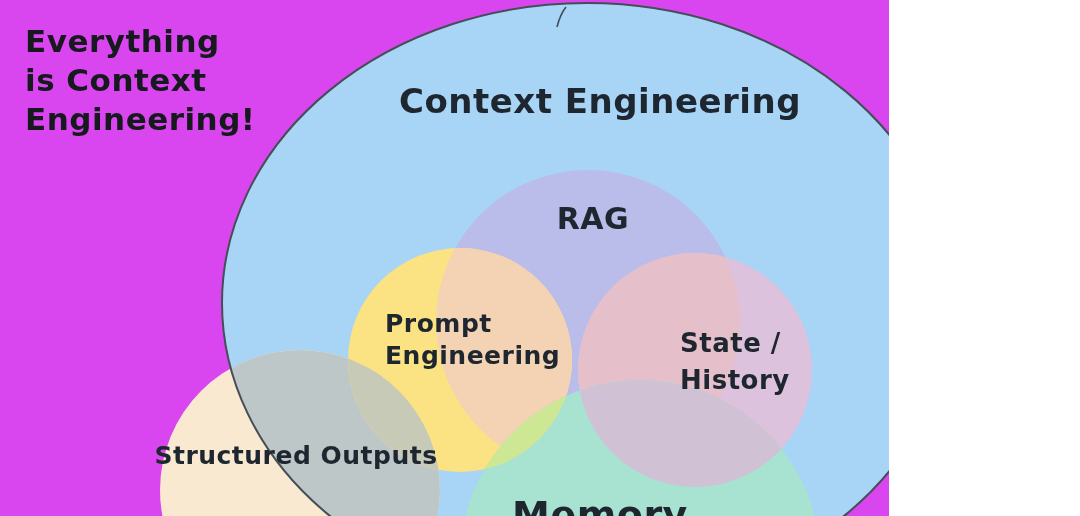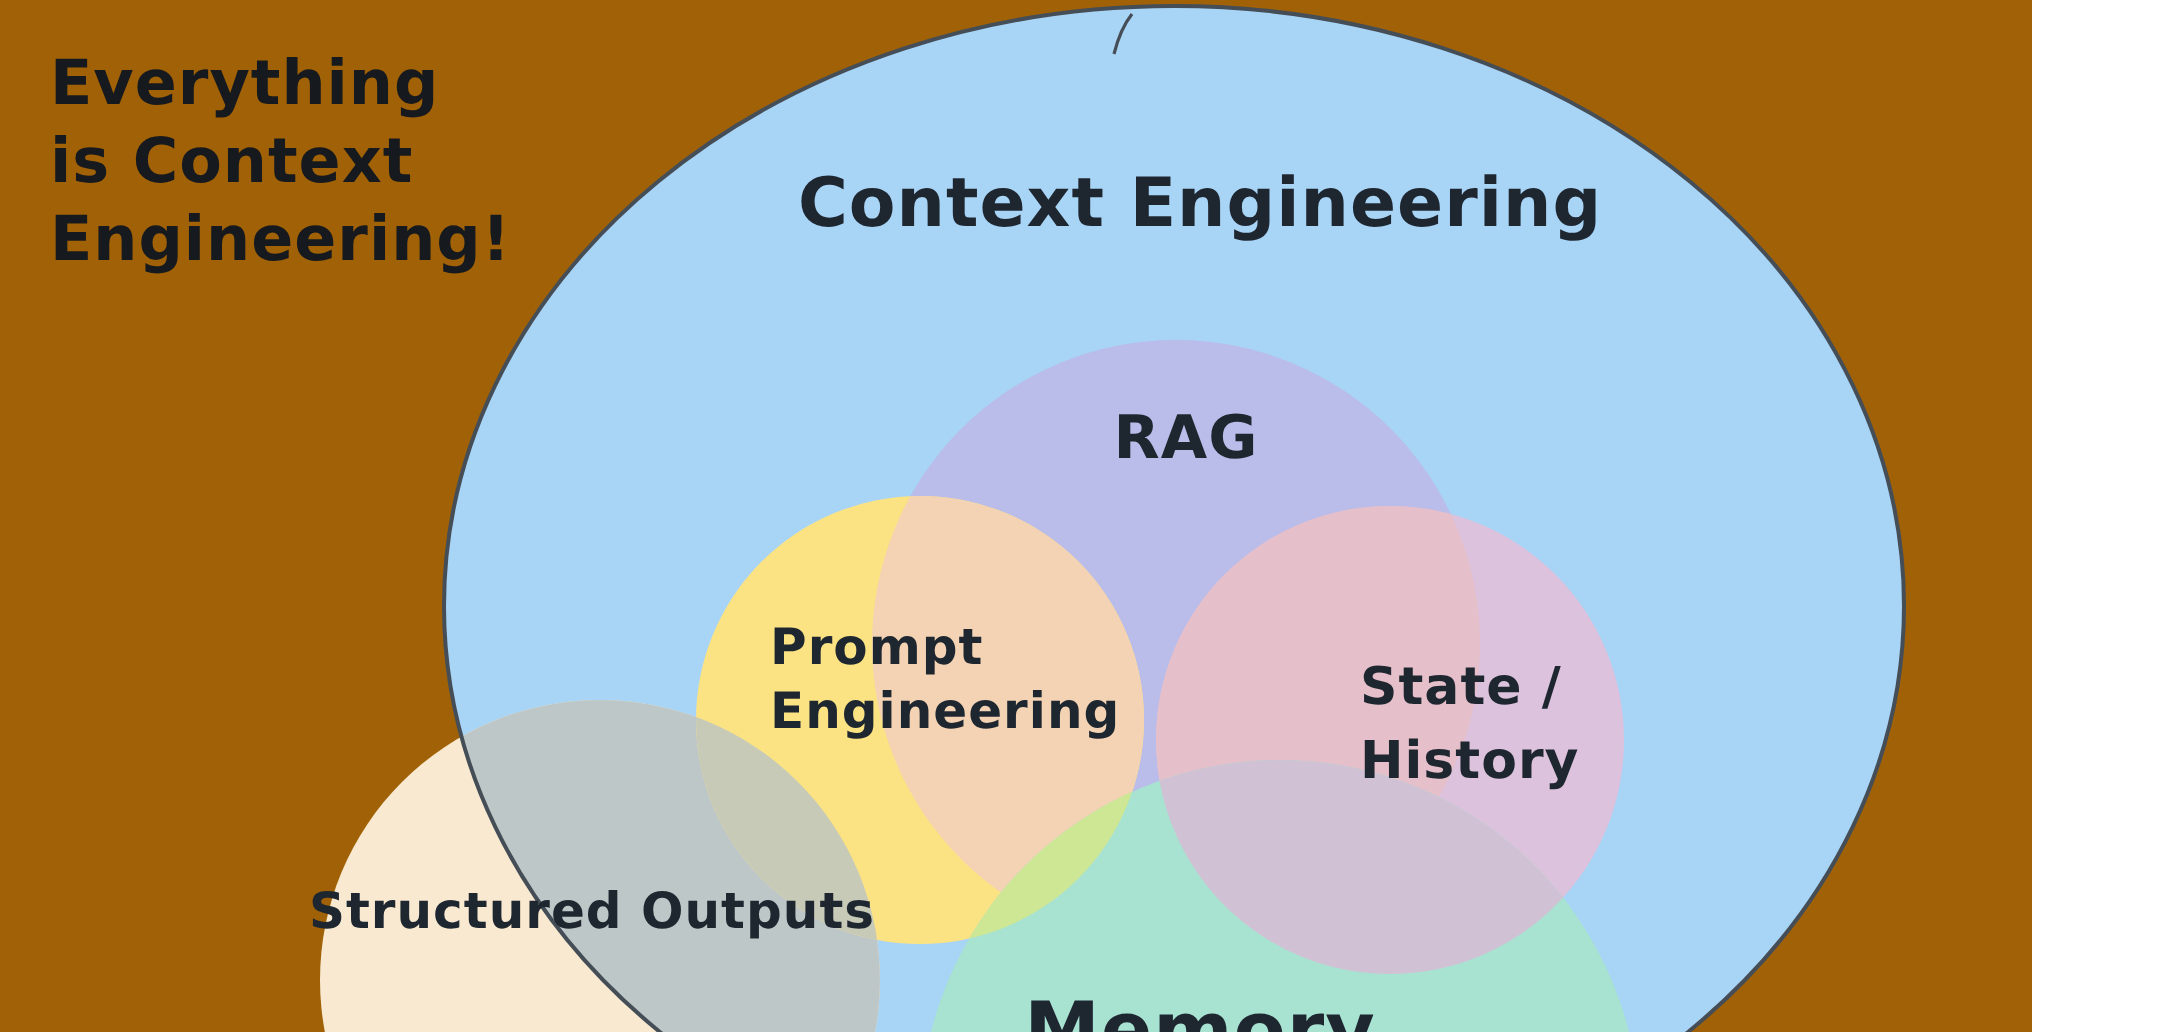--- a/index.html
+++ b/index.html
@@ -1,20 +1,20 @@
 <!DOCTYPE html>
 <html><head>
 <meta charset="utf-8">
 <style>
   html, body { margin: 0; padding: 0; background: #ffffff; }
   .stage {
     position: relative;
-    width: 1016px;
+    width: 889px;
     height: 516px;
-    background: #a16207;
+    background: #d946ef;
     overflow: hidden;
     font-family: "DejaVu Sans", sans-serif;
   }
   svg { display: block; }
   .label {
     font-family: "DejaVu Sans", sans-serif;
     font-weight: 600;
     fill: #1e2630;
     letter-spacing: 0.5px;
   }

